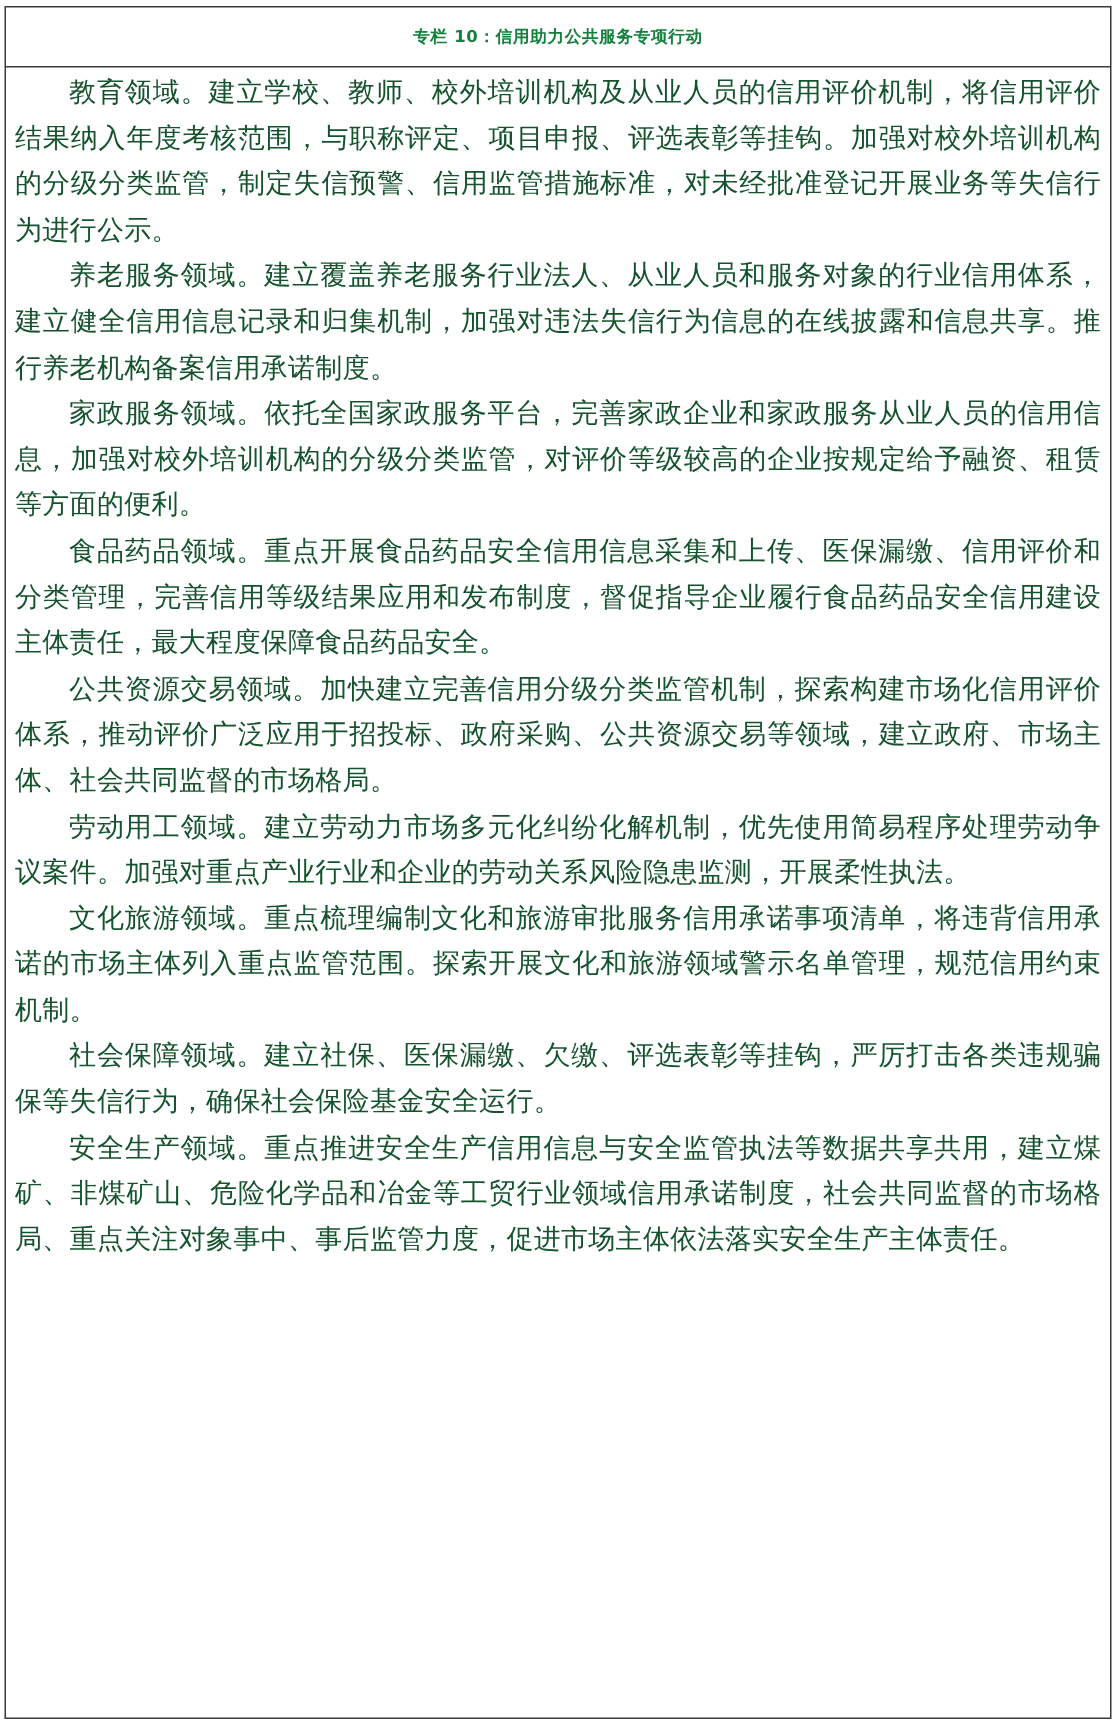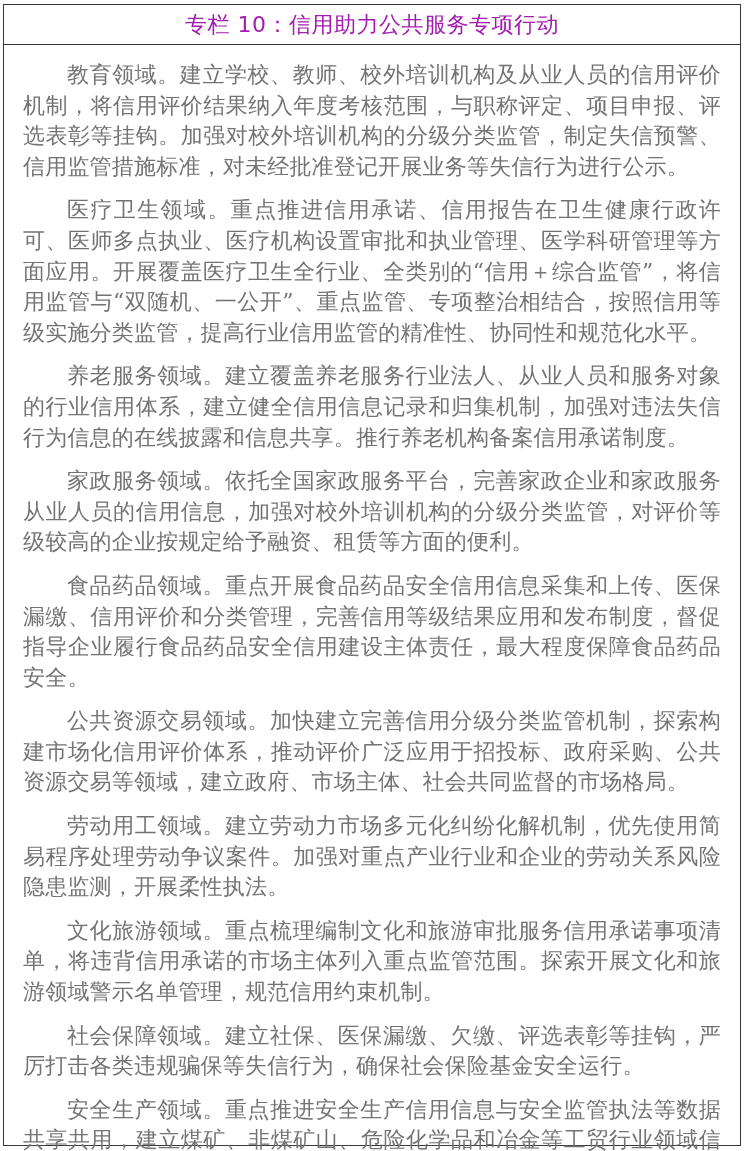--- a/index.html
+++ b/index.html
@@ -4,38 +4,37 @@
 <style>
   html, body { margin: 0; padding: 0; background: #ffffff; }
   body { width: 746px; height: 1151px; overflow: hidden; position: relative; }
   .box {
     position: absolute; left: 3px; top: 4px; width: 738px; height: 1142px;
     border: 1.5px solid #3a3a3a; box-sizing: border-box; background: #fff;
   }
   .header {
     height: 40px; border-bottom: 1.5px solid #3a3a3a; box-sizing: border-box;
     display: flex; align-items: center; justify-content: center;
-    font-family: "DejaVu Sans", sans-serif; font-weight: normal;
-    font-size: 22px; color: #a21caf; letter-spacing: 0.5px;
+    font-family: "DejaVu Sans", sans-serif; font-weight: bold;
+    font-size: 11px; color: #15803d; letter-spacing: 0.5px;
   }
   .content { padding: 2px 6px 0 6px; }
   .para {
-    font-family: "DejaVu Serif", serif; font-size: 22px; line-height: 30.6px;
-    color: #737373; text-indent: 2em; margin: 13px; text-align: justify;
+    font-family: "DejaVu Serif", serif; font-size: 18px; line-height: 30.6px;
+    color: #14532d; text-indent: 2em; margin: 0; text-align: justify;
     letter-spacing: 0.2px;
   }
 </style>
 </head>
 <body>
 
 <div class="box">
   <div class="header">专栏 10：信用助力公共服务专项行动</div>
   <div class="content">
     <p class="para">教育领域。建立学校、教师、校外培训机构及从业人员的信用评价机制，将信用评价结果纳入年度考核范围，与职称评定、项目申报、评选表彰等挂钩。加强对校外培训机构的分级分类监管，制定失信预警、信用监管措施标准，对未经批准登记开展业务等失信行为进行公示。</p>
-    <p class="para">医疗卫生领域。重点推进信用承诺、信用报告在卫生健康行政许可、医师多点执业、医疗机构设置审批和执业管理、医学科研管理等方面应用。开展覆盖医疗卫生全行业、全类别的“信用＋综合监管”，将信用监管与“双随机、一公开”、重点监管、专项整治相结合，按照信用等级实施分类监管，提高行业信用监管的精准性、协同性和规范化水平。</p>
     <p class="para">养老服务领域。建立覆盖养老服务行业法人、从业人员和服务对象的行业信用体系，建立健全信用信息记录和归集机制，加强对违法失信行为信息的在线披露和信息共享。推行养老机构备案信用承诺制度。</p>
     <p class="para">家政服务领域。依托全国家政服务平台，完善家政企业和家政服务从业人员的信用信息，加强对校外培训机构的分级分类监管，对评价等级较高的企业按规定给予融资、租赁等方面的便利。</p>
     <p class="para">食品药品领域。重点开展食品药品安全信用信息采集和上传、医保漏缴、信用评价和分类管理，完善信用等级结果应用和发布制度，督促指导企业履行食品药品安全信用建设主体责任，最大程度保障食品药品安全。</p>
     <p class="para">公共资源交易领域。加快建立完善信用分级分类监管机制，探索构建市场化信用评价体系，推动评价广泛应用于招投标、政府采购、公共资源交易等领域，建立政府、市场主体、社会共同监督的市场格局。</p>
     <p class="para">劳动用工领域。建立劳动力市场多元化纠纷化解机制，优先使用简易程序处理劳动争议案件。加强对重点产业行业和企业的劳动关系风险隐患监测，开展柔性执法。</p>
     <p class="para">文化旅游领域。重点梳理编制文化和旅游审批服务信用承诺事项清单，将违背信用承诺的市场主体列入重点监管范围。探索开展文化和旅游领域警示名单管理，规范信用约束机制。</p>
     <p class="para">社会保障领域。建立社保、医保漏缴、欠缴、评选表彰等挂钩，严厉打击各类违规骗保等失信行为，确保社会保险基金安全运行。</p>
     <p class="para">安全生产领域。重点推进安全生产信用信息与安全监管执法等数据共享共用，建立煤矿、非煤矿山、危险化学品和冶金等工贸行业领域信用承诺制度，社会共同监督的市场格局、重点关注对象事中、事后监管力度，促进市场主体依法落实安全生产主体责任。</p>
   </div>
 </div>

